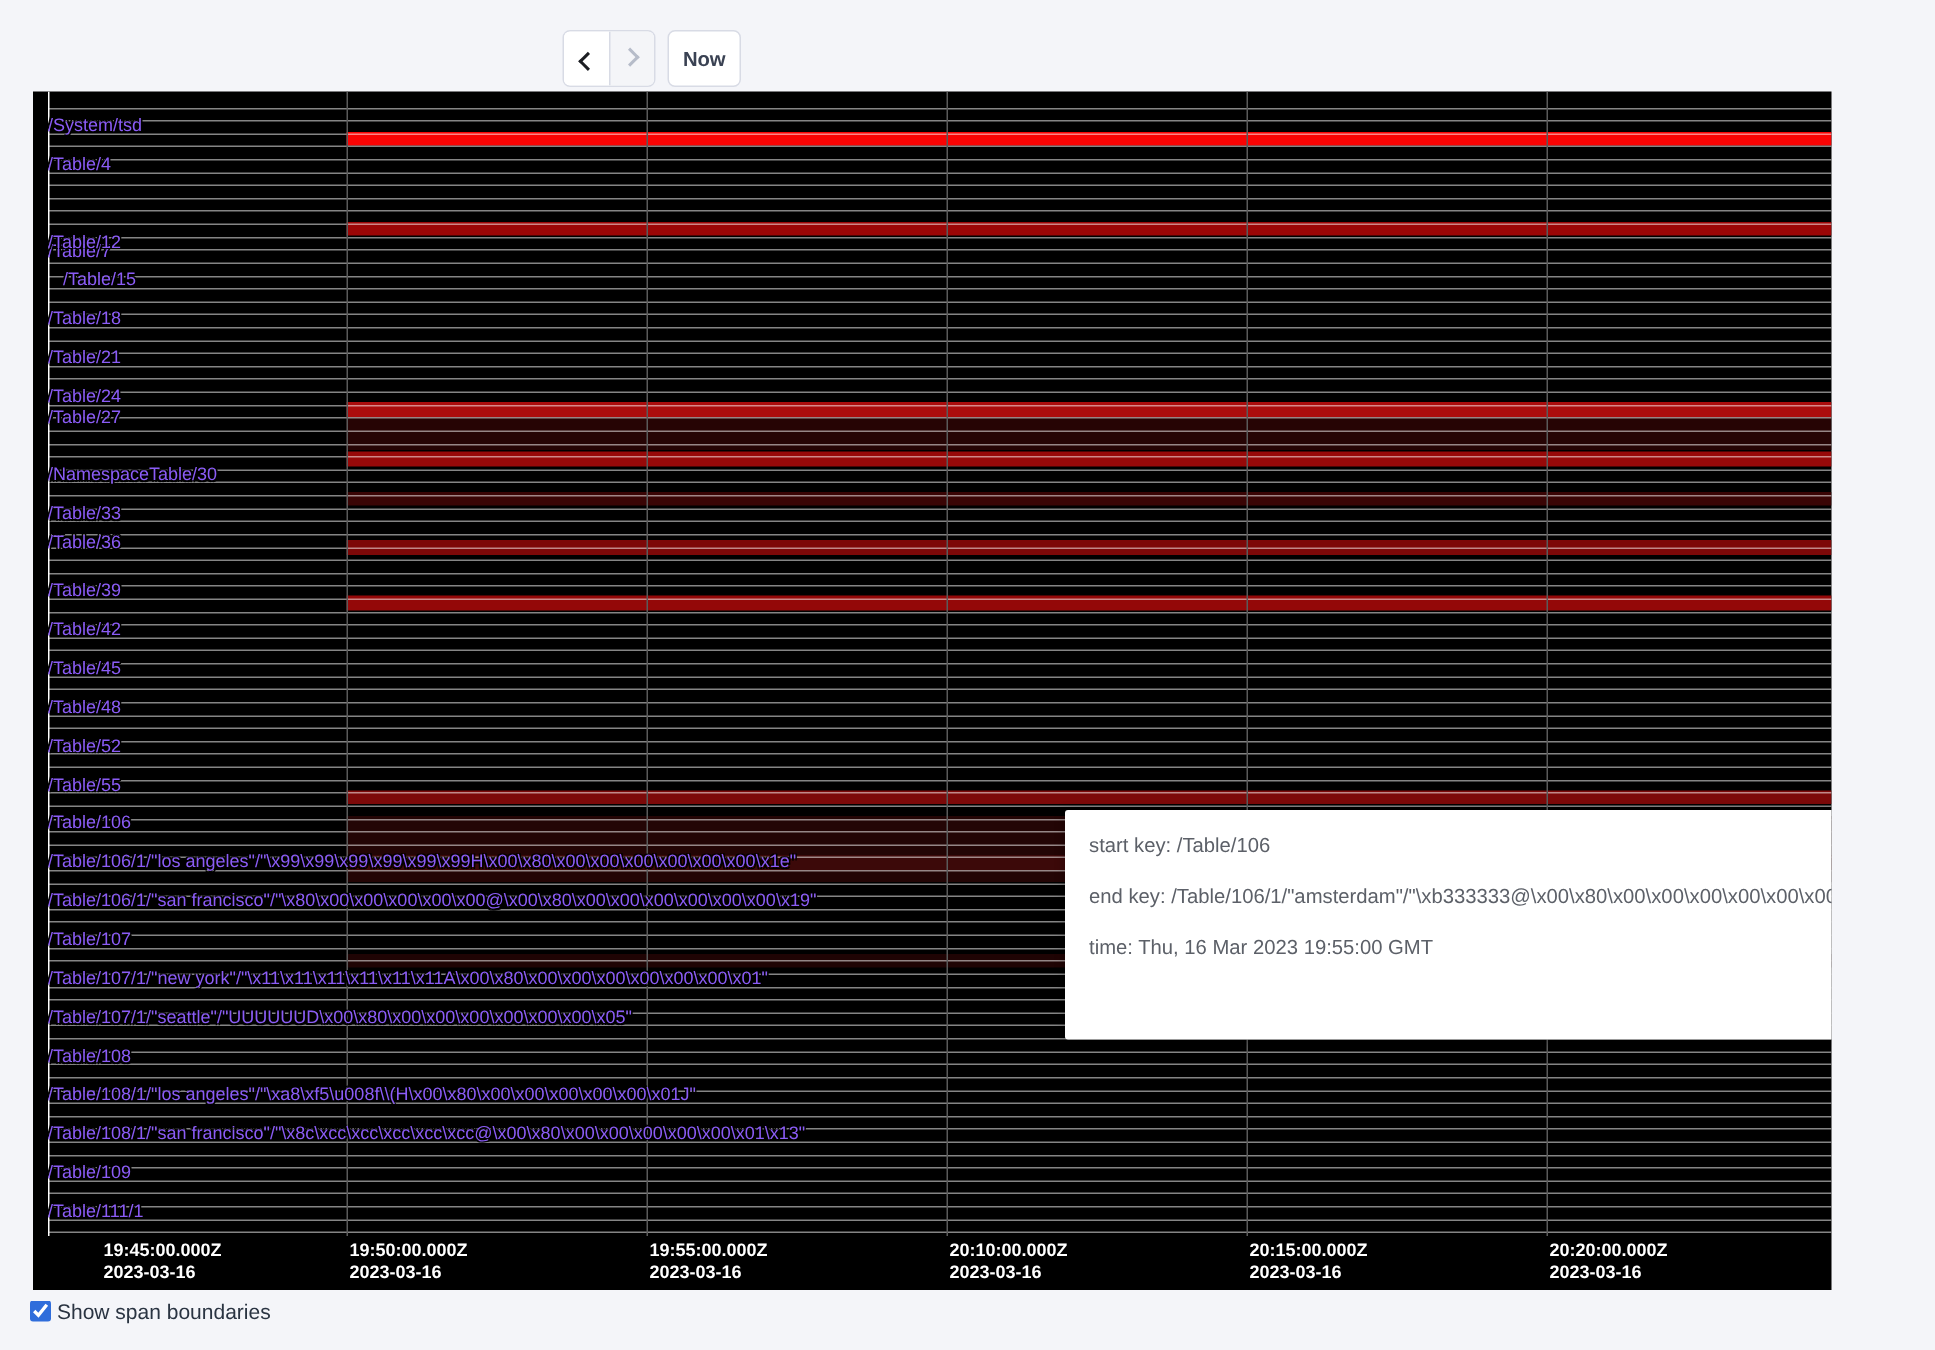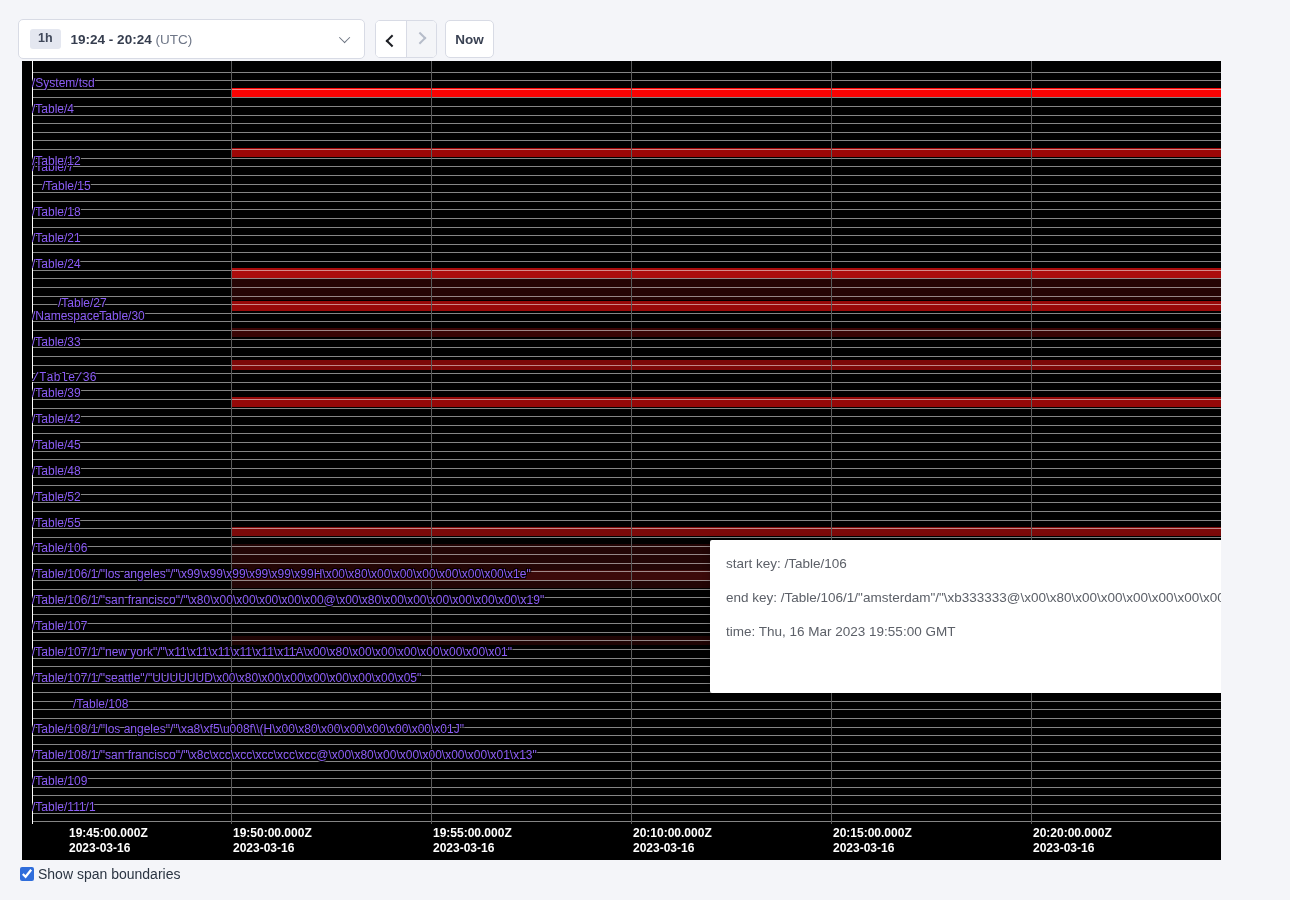--- a/index.html
+++ b/index.html
@@ -82,25 +82,20 @@
   .footer-check {
     position: absolute; left: 20px; top: 866px; display: flex; align-items: center;
     gap: 4px; font-size: 14px; color: #2a3442; cursor: pointer;
   }
   .footer-check input { width: 14px; height: 14px; accent-color: #2f6ddb; cursor: pointer; }
 </style>
 </head>
 <body>
 
 <div class="toolbar">
-  <div class="range-select">
-    <span class="duration-badge">1h</span>
-    <span class="range-text"><span>19:24 - 20:24</span> <span class="range-tz">(UTC)</span></span>
-    <span class="chev chev-down"></span>
-  </div>
   <div class="nav-group">
     <button class="nav-btn prev">
         <span class="chev chev-left"></span>
       </button>
     <button class="nav-btn next">
         <span class="chev chev-right"></span>
       </button>
   </div>
   <button class="now-btn">Now</button>
 </div>
@@ -218,37 +213,37 @@
     <div class="vline" style="left: 809px;"></div>
     <div class="vline" style="left: 1009px;"></div>
     <div class="row-label" style="top: 15px;">/System/tsd</div>
     <div class="row-label" style="top: 40.857px;">/Table/4</div>
     <div class="row-label" style="top: 66.714px; margin-top: 32px;">/Table/7</div>
     <div class="row-label" style="top: 92.571px;">/Table/12</div>
     <div class="row-label" style="top: 118.428px; margin-left: 10px;">/Table/15</div>
     <div class="row-label" style="top: 144.285px;">/Table/18</div>
     <div class="row-label" style="top: 170.142px;">/Table/21</div>
     <div class="row-label" style="top: 195.999px;">/Table/24</div>
-    <div class="row-label" style="top: 235px; padding-left: 26px;">/Table/27</div>
+    <div class="row-label" style="top: 210px;">/Table/27</div>
     <div class="row-label" style="top: 247.713px;">/NamespaceTable/30</div>
     <div class="row-label" style="top: 273.57px;">/Table/33</div>
-    <div class="row-label" style="top: 310px; font-family: Liberation Mono, monospace;">/Table/36</div>
+    <div class="row-label" style="top: 293px;">/Table/36</div>
     <div class="row-label" style="top: 325.284px;">/Table/39</div>
     <div class="row-label" style="top: 351.141px;">/Table/42</div>
     <div class="row-label" style="top: 376.998px;">/Table/45</div>
     <div class="row-label" style="top: 402.855px;">/Table/48</div>
     <div class="row-label" style="top: 428.712px;">/Table/52</div>
     <div class="row-label" style="top: 454.569px;">/Table/55</div>
     <div class="row-label" style="top: 480.426px;">/Table/106</div>
     <div class="row-label" style="top: 506.283px;">/Table/106/1/"los angeles"/"\x99\x99\x99\x99\x99\x99H\x00\x80\x00\x00\x00\x00\x00\x00\x1e"</div>
     <div class="row-label" style="top: 532.14px;">/Table/106/1/"san francisco"/"\x80\x00\x00\x00\x00\x00@\x00\x80\x00\x00\x00\x00\x00\x00\x19"</div>
     <div class="row-label" style="top: 557.997px;">/Table/107</div>
     <div class="row-label" style="top: 583.854px;">/Table/107/1/"new york"/"\x11\x11\x11\x11\x11\x11A\x00\x80\x00\x00\x00\x00\x00\x00\x01"</div>
     <div class="row-label" style="top: 609.711px;">/Table/107/1/"seattle"/"UUUUUUD\x00\x80\x00\x00\x00\x00\x00\x00\x05"</div>
-    <div class="row-label" style="top: 635.568px; margin-left: 41px;">/Table/108</div>
+    <div class="row-label" style="top: 635.568px;">/Table/108</div>
     <div class="row-label" style="top: 661.425px;">/Table/108/1/"los angeles"/"\xa8\xf5\u008f\\(H\x00\x80\x00\x00\x00\x00\x00\x01J"</div>
     <div class="row-label" style="top: 687.282px;">/Table/108/1/"san francisco"/"\x8c\xcc\xcc\xcc\xcc\xcc@\x00\x80\x00\x00\x00\x00\x00\x01\x13"</div>
     <div class="row-label" style="top: 713.139px;">/Table/109</div>
     <div class="row-label" style="top: 738.996px;">/Table/111/1</div>
     <div class="tick-label" style="left: 11px; top: 765px; margin-left: 36px;">
       <div>19:45:00.000Z</div>
       <div>2023-03-16</div>
     </div>
     <div class="tick-label" style="left: 211px; top: 765px;">
       <div>19:50:00.000Z</div>

